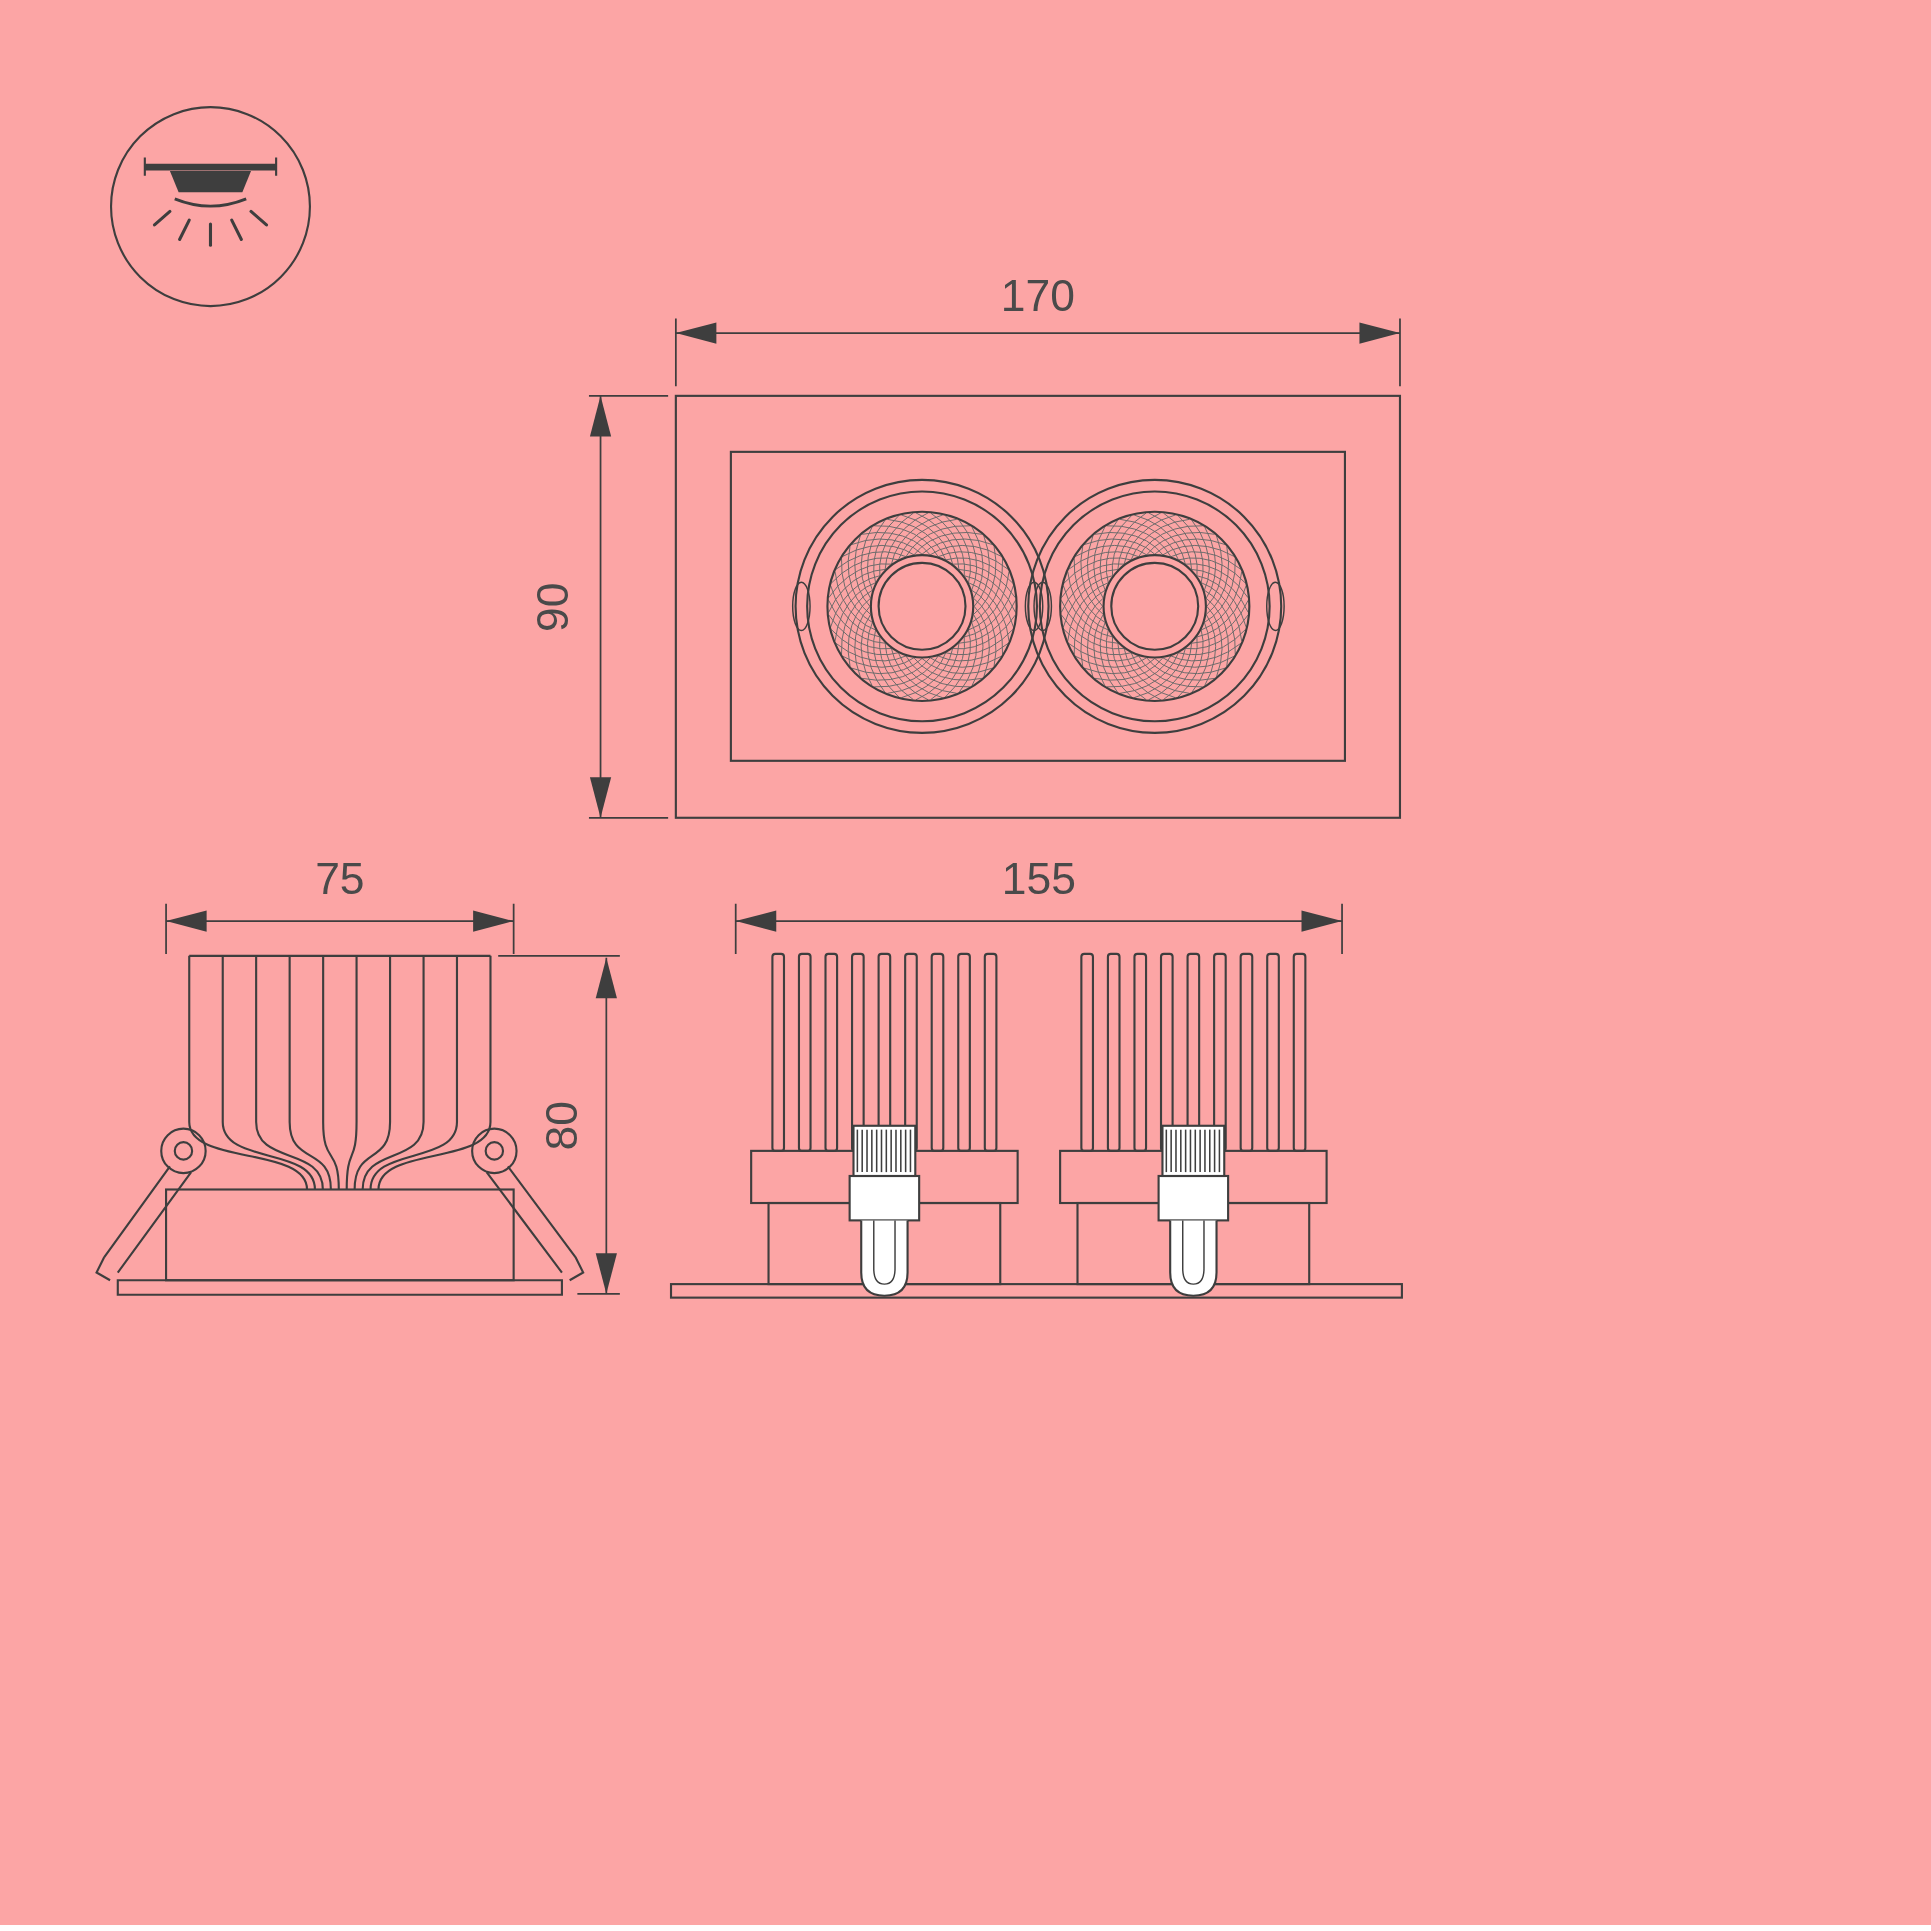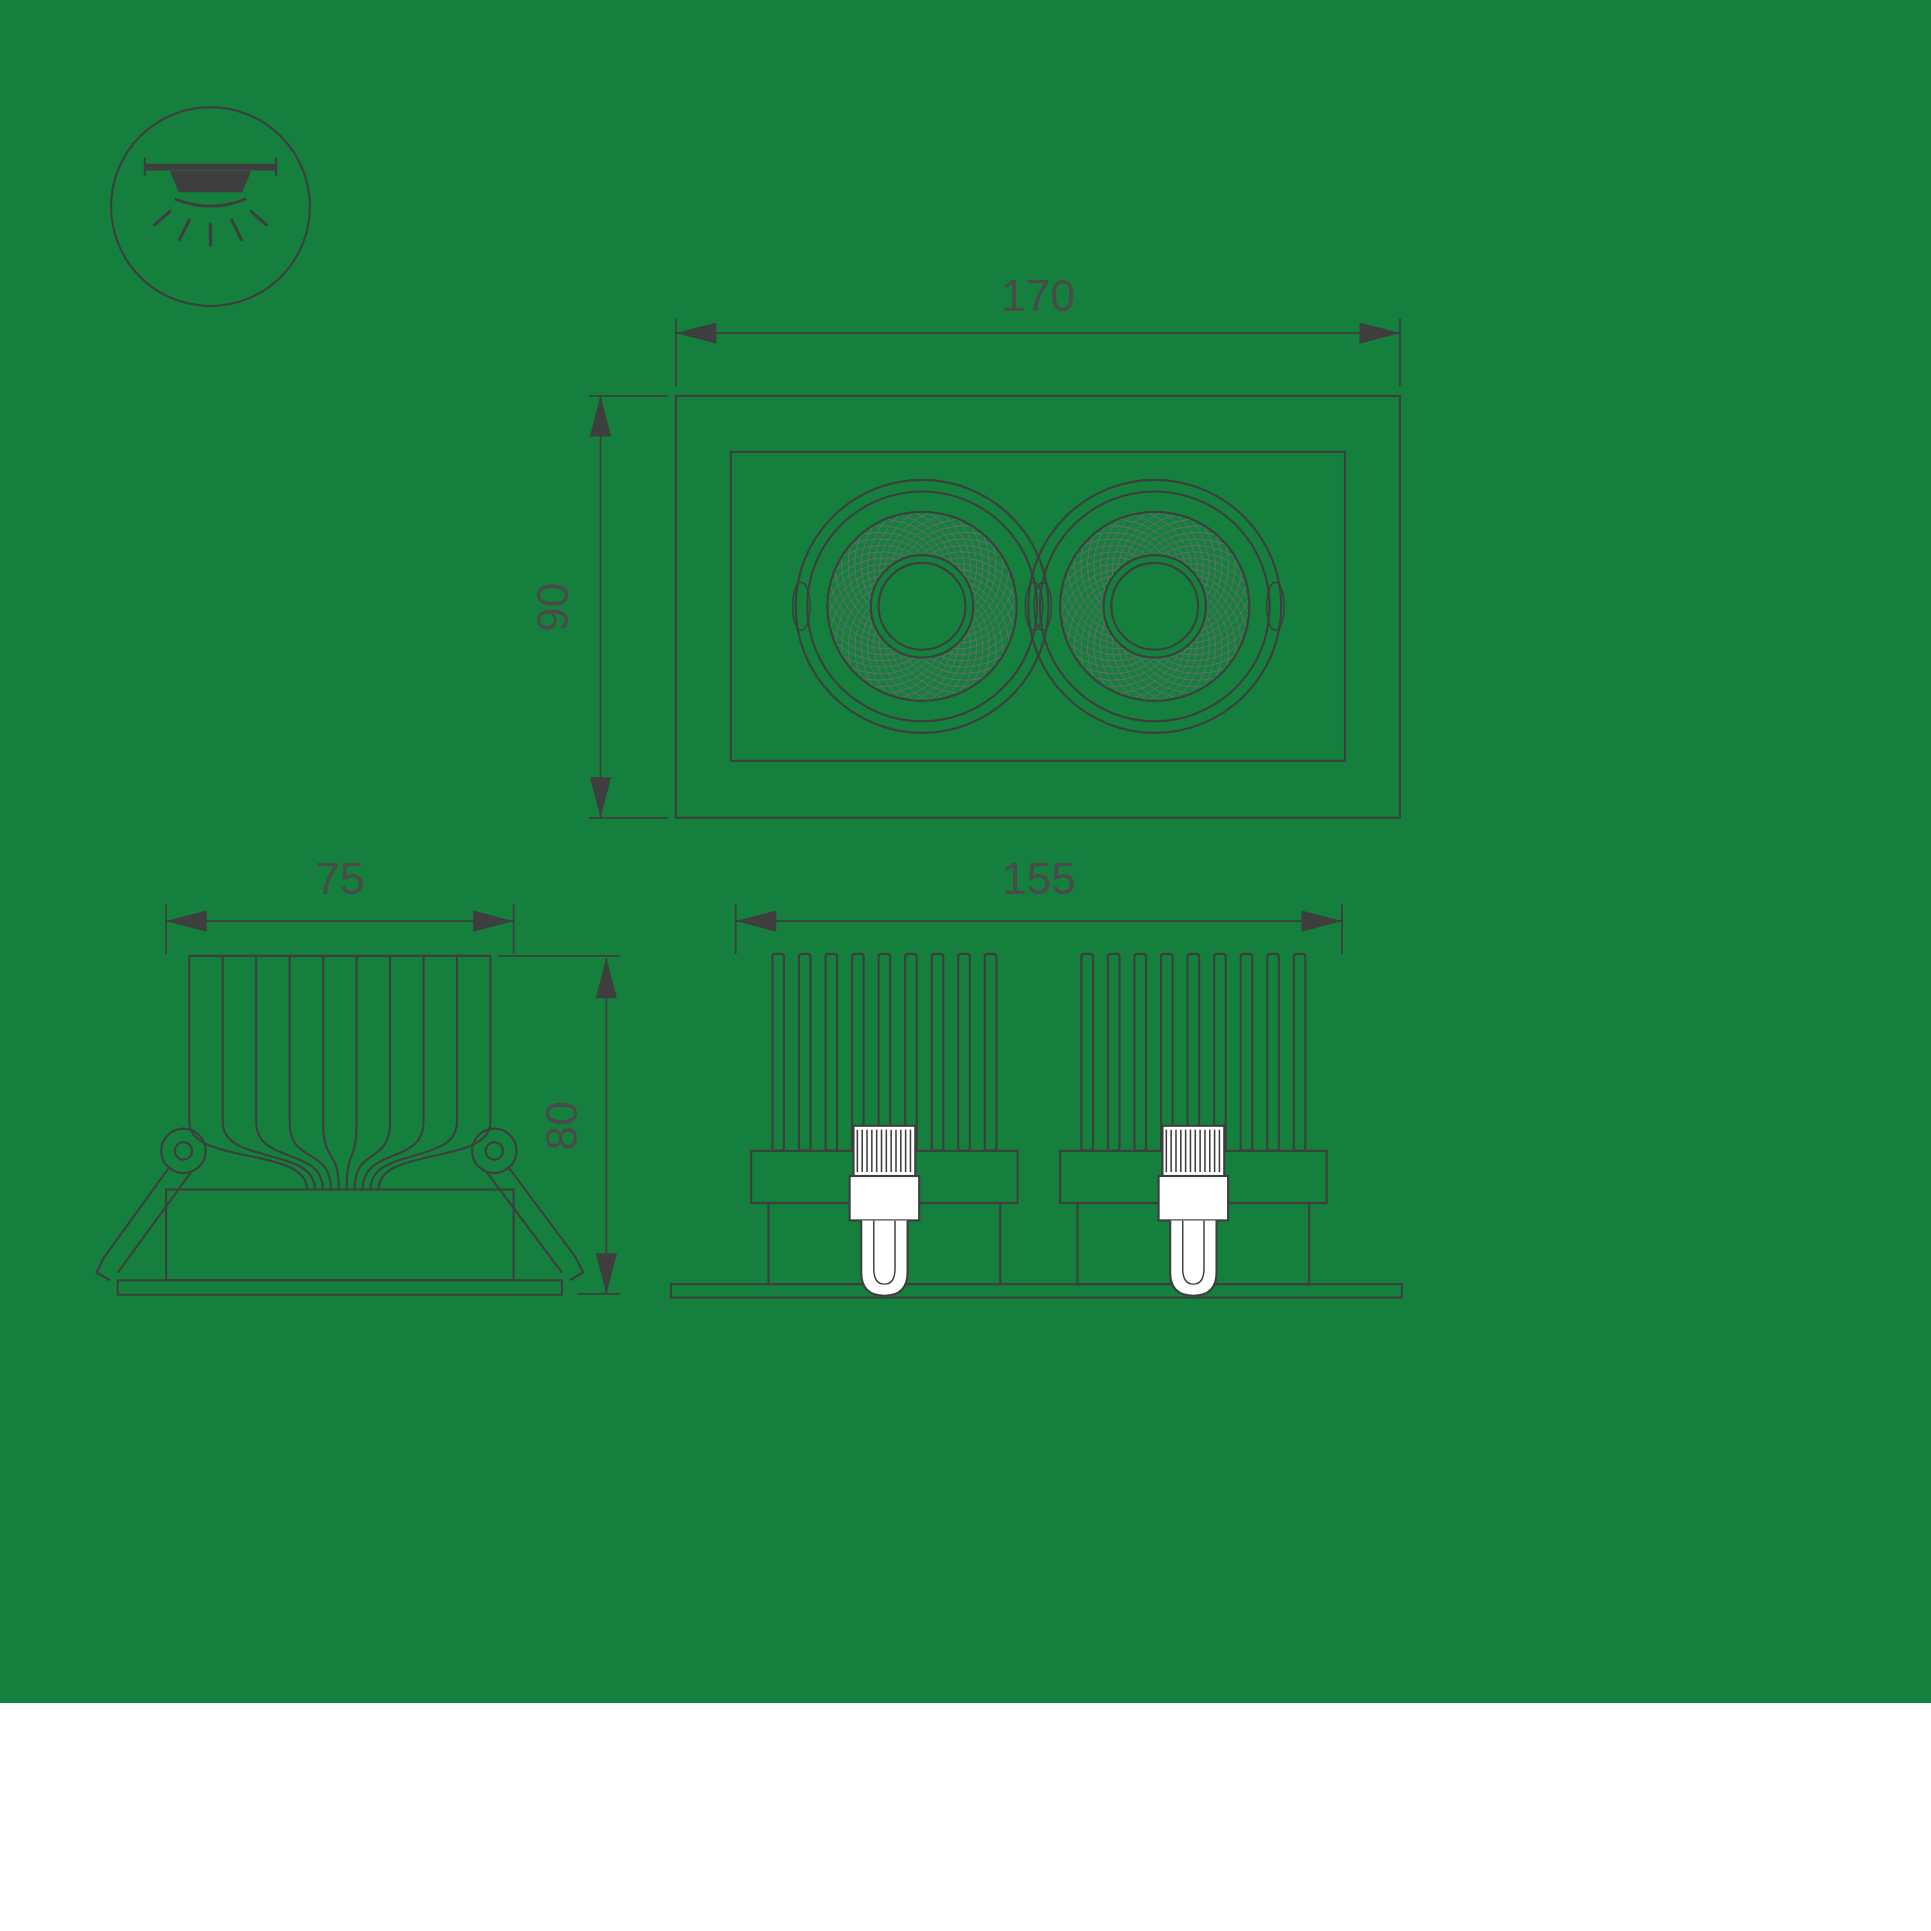--- a/index.html
+++ b/index.html
@@ -1,16 +1,16 @@
 <!DOCTYPE html>
 <html><head>
 <meta charset="utf-8">
 <style>
   html,body{margin:0;padding:0;background:#ffffff;}
-  .canvas{width:1931px;height:1703px;background:#15803d;position:relative;font-family:"Liberation Sans",sans-serif;}
+  .canvas{width:1931px;height:1925px;background:#fca5a5;position:relative;font-family:"Liberation Sans",sans-serif;}
   svg{display:block;}
   .ln{fill:none;stroke:#3e3e3e;stroke-width:2.2;}
   .thin{stroke-width:1.5;}
   .mesh{fill:none;stroke:#6a6a6a;stroke-width:1;}
   .dim{fill:none;stroke:#3e3e3e;stroke-width:1.8;}
   .arrow{fill:#3e3e3e;stroke:none;}
   .solid{fill:#3e3e3e;stroke:none;}
   .white{fill:#ffffff;stroke:#3e3e3e;stroke-width:2.2;}
   .rib{stroke:#3e3e3e;stroke-width:1.6;}
   text.dimlabel{font-family:"Liberation Sans",sans-serif;font-size:46px;fill:#4a4a4a;stroke:none;}

